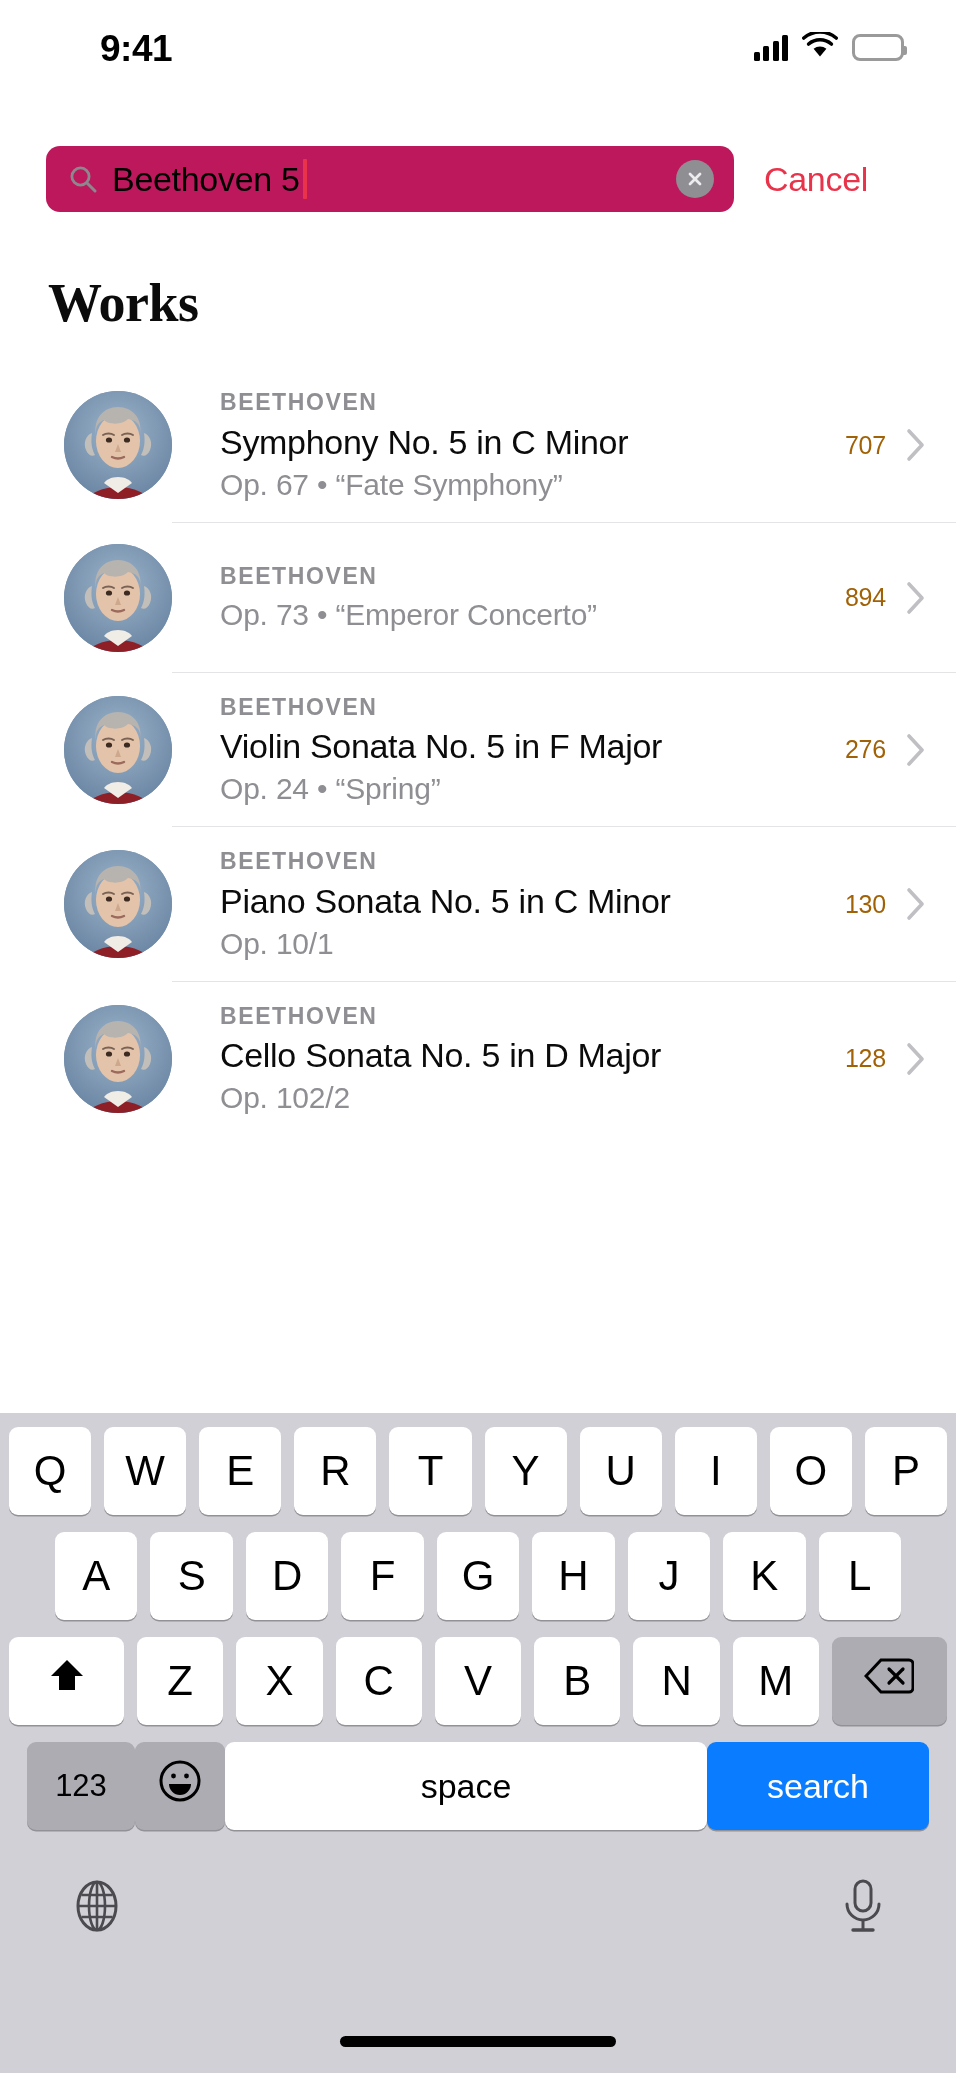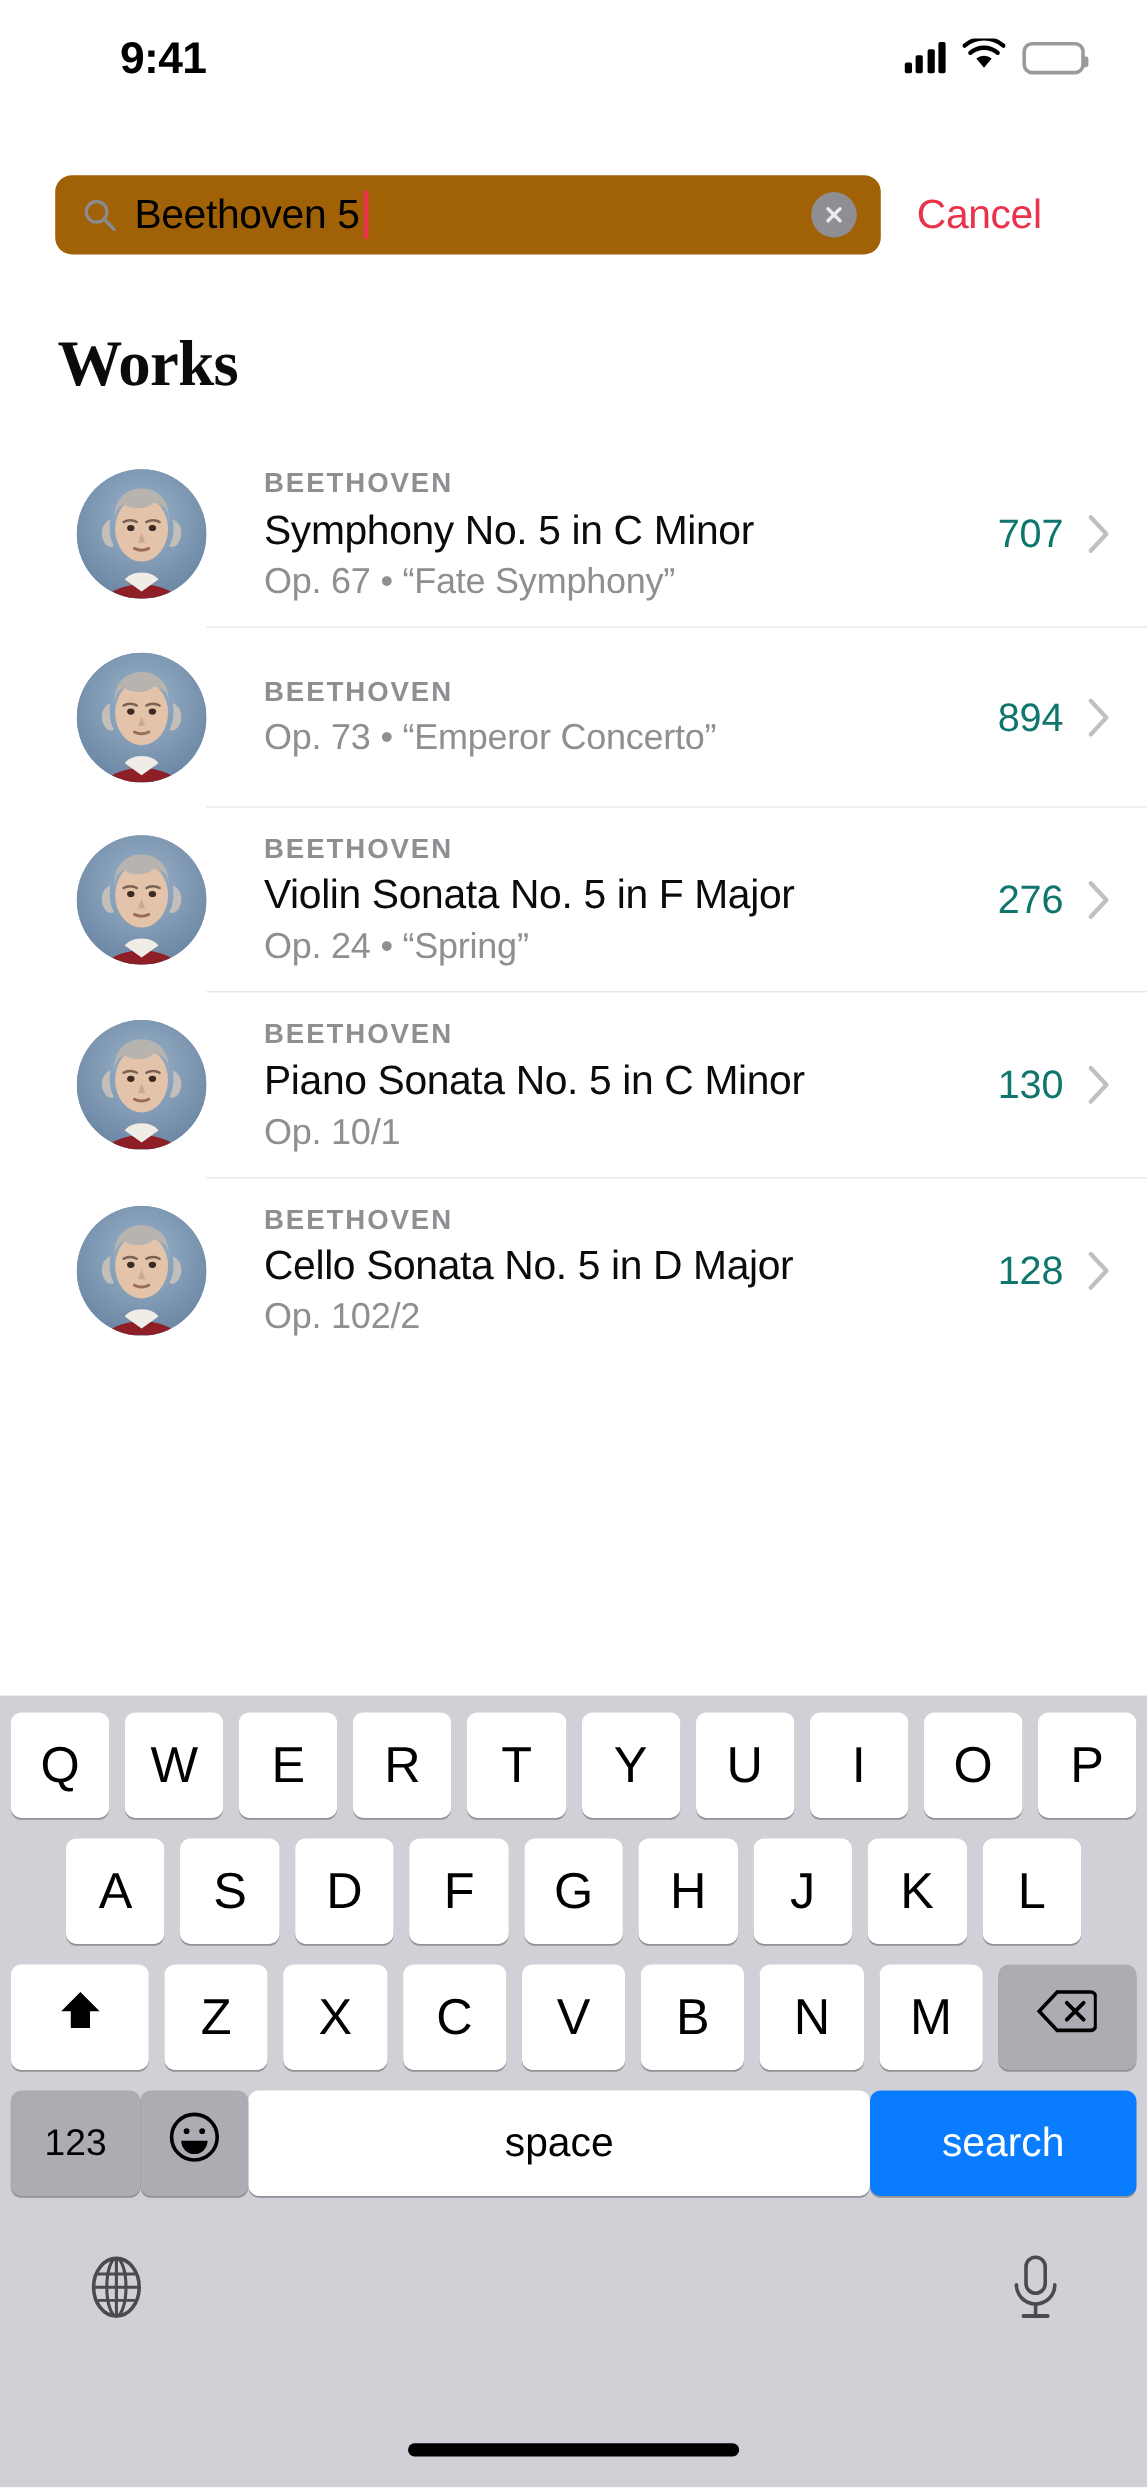--- a/index.html
+++ b/index.html
@@ -61,21 +61,21 @@
   .searchrow {
     position: absolute;
     top: 143px; left: 0;
     width: 956px; height: 72px;
     display: flex; align-items: center;
     padding: 0 46px;
   }
   .searchfield {
     flex: 0 0 688px;
     height: 66px;
-    background: #a16207;
+    background: #be185d;
     border-radius: 14px;
     display: flex; align-items: center;
     padding: 0 20px 0 22px;
     position: relative;
   }
   .search-glass {
     flex: 0 0 auto; width: 30px; height: 30px;
     margin-right: 14px;
     display: block;
   }
@@ -170,22 +170,22 @@
     color: #8e8e93;
     letter-spacing: -0.2px;
     line-height: 1.2;
   }
   .row-trailing {
     flex: 0 0 auto;
     display: flex; align-items: center;
     margin-left: 22px;
   }
   .row-count {
-    font-size: 33px;
-    color: #0f766e;
+    font-size: 25px;
+    color: #a16207;
     letter-spacing: -0.2px;
   }
   .chev {
     margin-left: 20px;
     width: 20px; height: 34px;
     display: block;
   }
   .divider {
     position: absolute;
     left: 156px; right: 0; bottom: 0;
@@ -204,21 +204,21 @@
   }
   .kbrow {
     display: flex;
     justify-content: center;
     align-items: flex-start;
     margin-bottom: 17px;
   }
   .kbrow.r1 { padding: 0 9px; gap: 13px; }
   .kbrow.r2 { padding: 0 9px; gap: 13px; }
   .kbrow.r3 { padding: 0 9px; gap: 13px; }
-  .kbrow.r4 { padding: 0 9px; margin-bottom: 10px; }
+  .kbrow.r4 { padding: 0 27px; margin-bottom: 10px; }
   .key {
     height: 88px;
     background: #ffffff;
     border-radius: 9px;
     box-shadow: 0 1.5px 0 rgba(0,0,0,0.30);
     display: flex; align-items: center; justify-content: center;
     font-size: 42px;
     color: #000;
     font-weight: 400;
     letter-spacing: 0;

